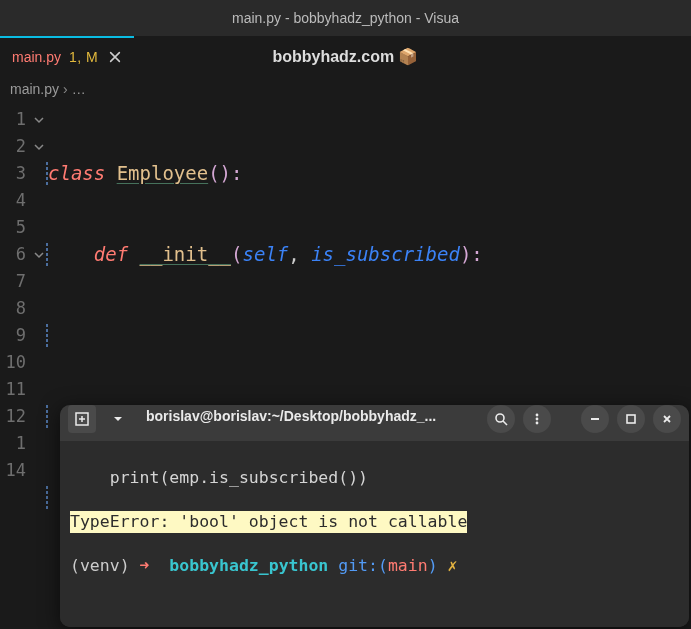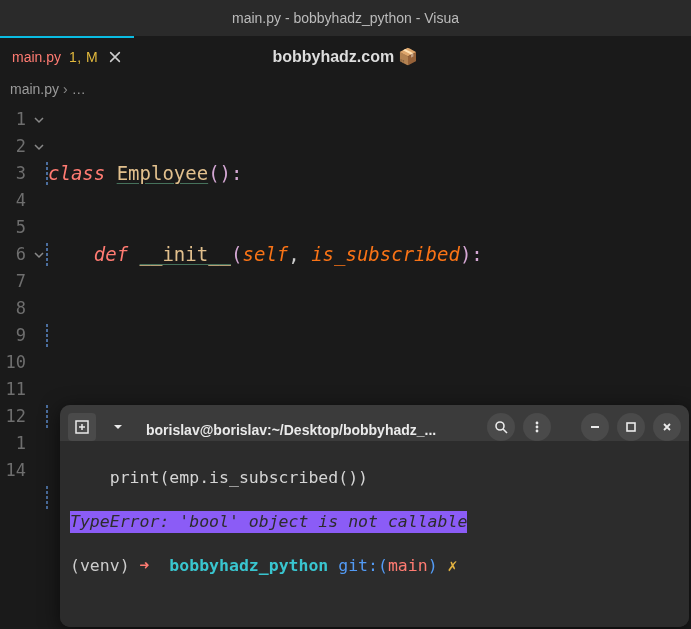--- a/index.html
+++ b/index.html
@@ -118,21 +118,21 @@
     left:-2px; top:2px; bottom:2px;
     width:2px;
     background: repeating-linear-gradient(180deg,#4b6e9e 0 3px,transparent 3px 5px);
   }
 
   
   .kw   { color: #ff7b72; font-style: italic; }
   .fn   { color: #e2c08d; }
   .cls  { color: #e2c08d; text-decoration: underline; text-decoration-color:#46725c; text-underline-offset:3px;}
   .par  { color: #d4a7d4; }
-  .self { color: #f97316; font-style: italic; }
+  .self { color: #3b82f6; font-style: italic; }
   .op   { color: #ff7b72; }
   .prop { color: #d19a66; }
   .cmt  { color: #7a7a7a; font-style: italic; }
   .plain{ color: #cccccc; }
   .uline { text-decoration: underline; text-decoration-color:#46725c; text-underline-offset:3px; }
   .squig {
     background: linear-gradient(45deg, transparent 40%, #ff7b72 40%, #ff7b72 60%, transparent 60%),
                 linear-gradient(-45deg, transparent 40%, #ff7b72 40%, #ff7b72 60%, transparent 60%);
     background-size: 6px 3px;
     background-repeat: repeat-x;
@@ -149,21 +149,21 @@
     border-radius: 10px;
     box-shadow: 0 4px 20px rgba(0,0,0,0.6);
     overflow: hidden;
     font-size: 16.5px;
     line-height: 22px;
   }
   .term-titlebar {
     height: 36px;
     background: #3b3b3b;
     display: flex;
-    align-items: flex-end;
+    align-items: flex-start;
     padding: 0 8px;
     gap: 8px;
   }
   .term-titlebar .tbtn {
     width: 28px; height: 28px;
     border-radius: 4px;
     display:flex; align-items:center; justify-content:center;
     color:#eaeaea;
   }
   .term-titlebar .tbtn.bg { background:#4a4a4a; }
@@ -185,24 +185,23 @@
   }
 
   .term-body {
     padding: 4px 10px 6px 10px;
     background: #2c2c2c;
     white-space: pre;
     color: #d5d5d5;
   }
   .term-body .tl { height:22px; }
   .hl {
-    background: #8b5cf6;
+    background: #fef9c3;
     color: #2c2c2c;
     display: inline-block;
-    font-style: italic;
   }
   .t-cyan { color: #39c5cf; font-weight:600;}
   .t-blue { color: #539bf5; }
   .t-red  { color: #ff7b72; }
   .t-yel  { color: #e3b341; }
   .t-arrow{ color: #ff7b72; }
 
 </style>
 </head>
 <body>

